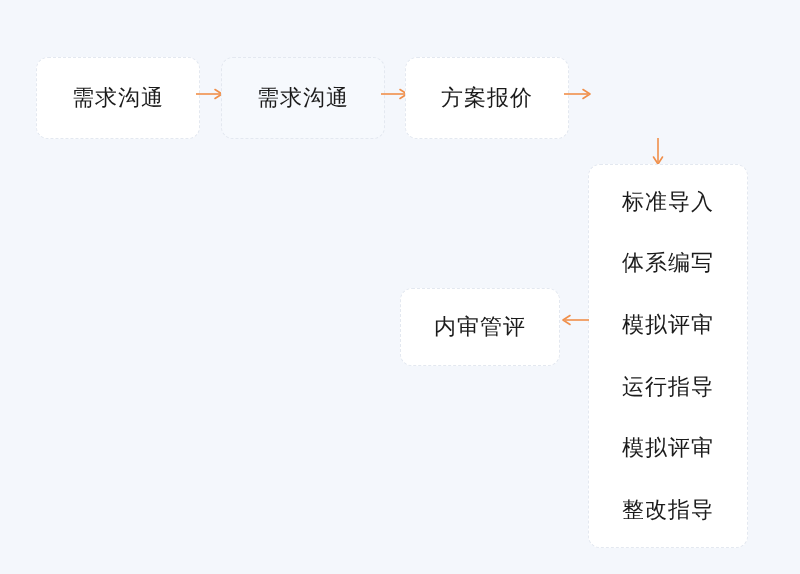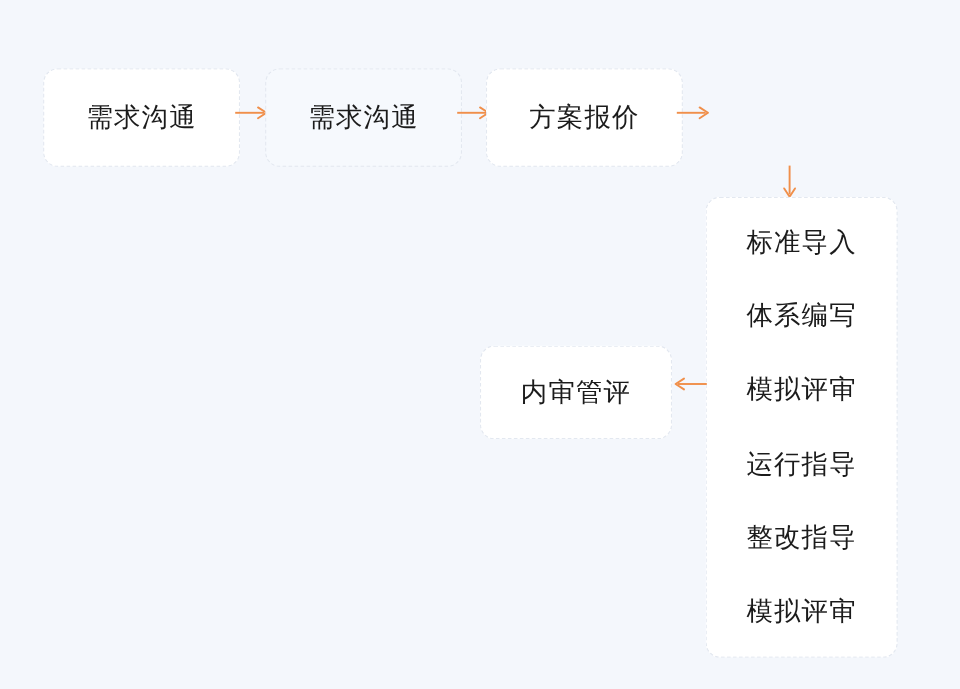--- a/index.html
+++ b/index.html
@@ -137,22 +137,22 @@
       <line x1="6" y1="0" x2="6" y2="24" stroke="#f08f4a" stroke-width="1.6"></line>
       <polyline points="1.5,19 6,26 10.5,19" fill="none" stroke="#f08f4a" stroke-width="1.6" stroke-linecap="round" stroke-linejoin="round"></polyline>
     </svg>
   </div>
 
   <div class="column">
     <div class="column-item">标准导入</div>
     <div class="column-item">体系编写</div>
     <div class="column-item">模拟评审</div>
     <div class="column-item">运行指导</div>
+    <div class="column-item">模拟评审</div>
     <div class="column-item">整改指导</div>
-    <div class="column-item">模拟评审</div>
   </div>
 
   <div class="arrow hleft">
     <svg width="30" height="12" viewBox="0 0 30 12" aria-hidden="true">
       <line x1="28" y1="6" x2="4" y2="6" stroke="#f08f4a" stroke-width="1.6"></line>
       <polyline points="9,1.5 2,6 9,10.5" fill="none" stroke="#f08f4a" stroke-width="1.6" stroke-linecap="round" stroke-linejoin="round"></polyline>
     </svg>
   </div>
 
   <div class="node white aftersales">

